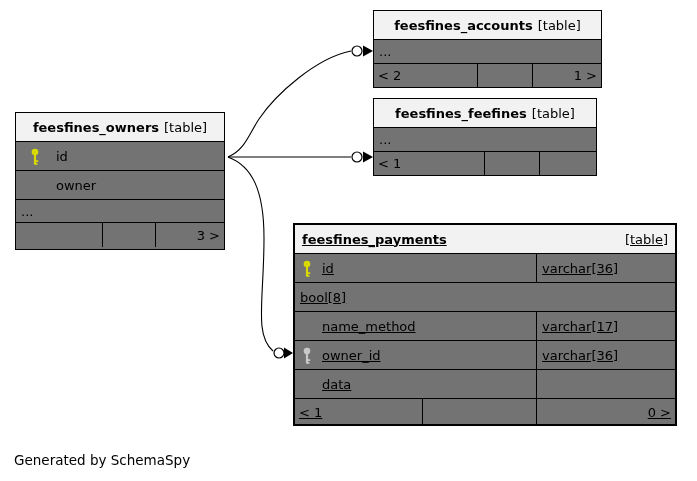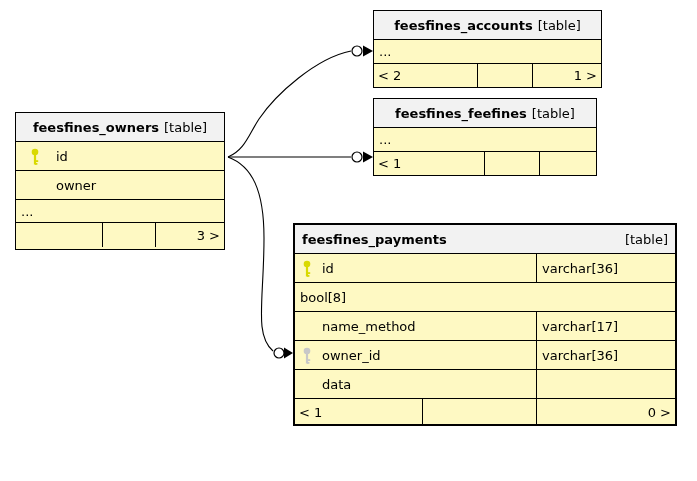--- a/index.html
+++ b/index.html
@@ -13,25 +13,25 @@
     color: #000000;
     overflow: hidden;
   }
   .rel-layer { position: absolute; left: 0; top: 0; width: 697px; height: 481px; }
   .rel-layer path { fill: none; stroke: #000; stroke-width: 1.1; }
   .rel-layer circle { fill: #fff; stroke: #000; stroke-width: 1.2; }
   .rel-layer polygon { fill: #000; stroke: none; }
 
   .db-table {
     position: absolute;
-    background: #fef9c3;
+    background: #737373;
     border: 1px solid #000000;
     box-sizing: border-box;
   }
-  .db-table.focus { border-width: 2px; }
+  .db-table.focus { border-width: 2px; text-decoration: underline; }
 
   .hdr {
     background: #f2f2f2;
     border-bottom: 1px solid #000;
     height: 28px;
     display: flex;
     align-items: center;
     justify-content: center;
     gap: 5px;
     white-space: nowrap;
@@ -242,14 +242,15 @@
       </div>
     </div>
 
     <div class="tfoot">
       <div class="fc fc1">&lt; 1</div>
       <div class="fc fc2"></div>
       <div class="fc fc3">0 &gt;</div>
     </div>
   </div>
 
+  <div class="gen-note">Generated by SchemaSpy</div>
 
 </div>
 
 </body></html>

